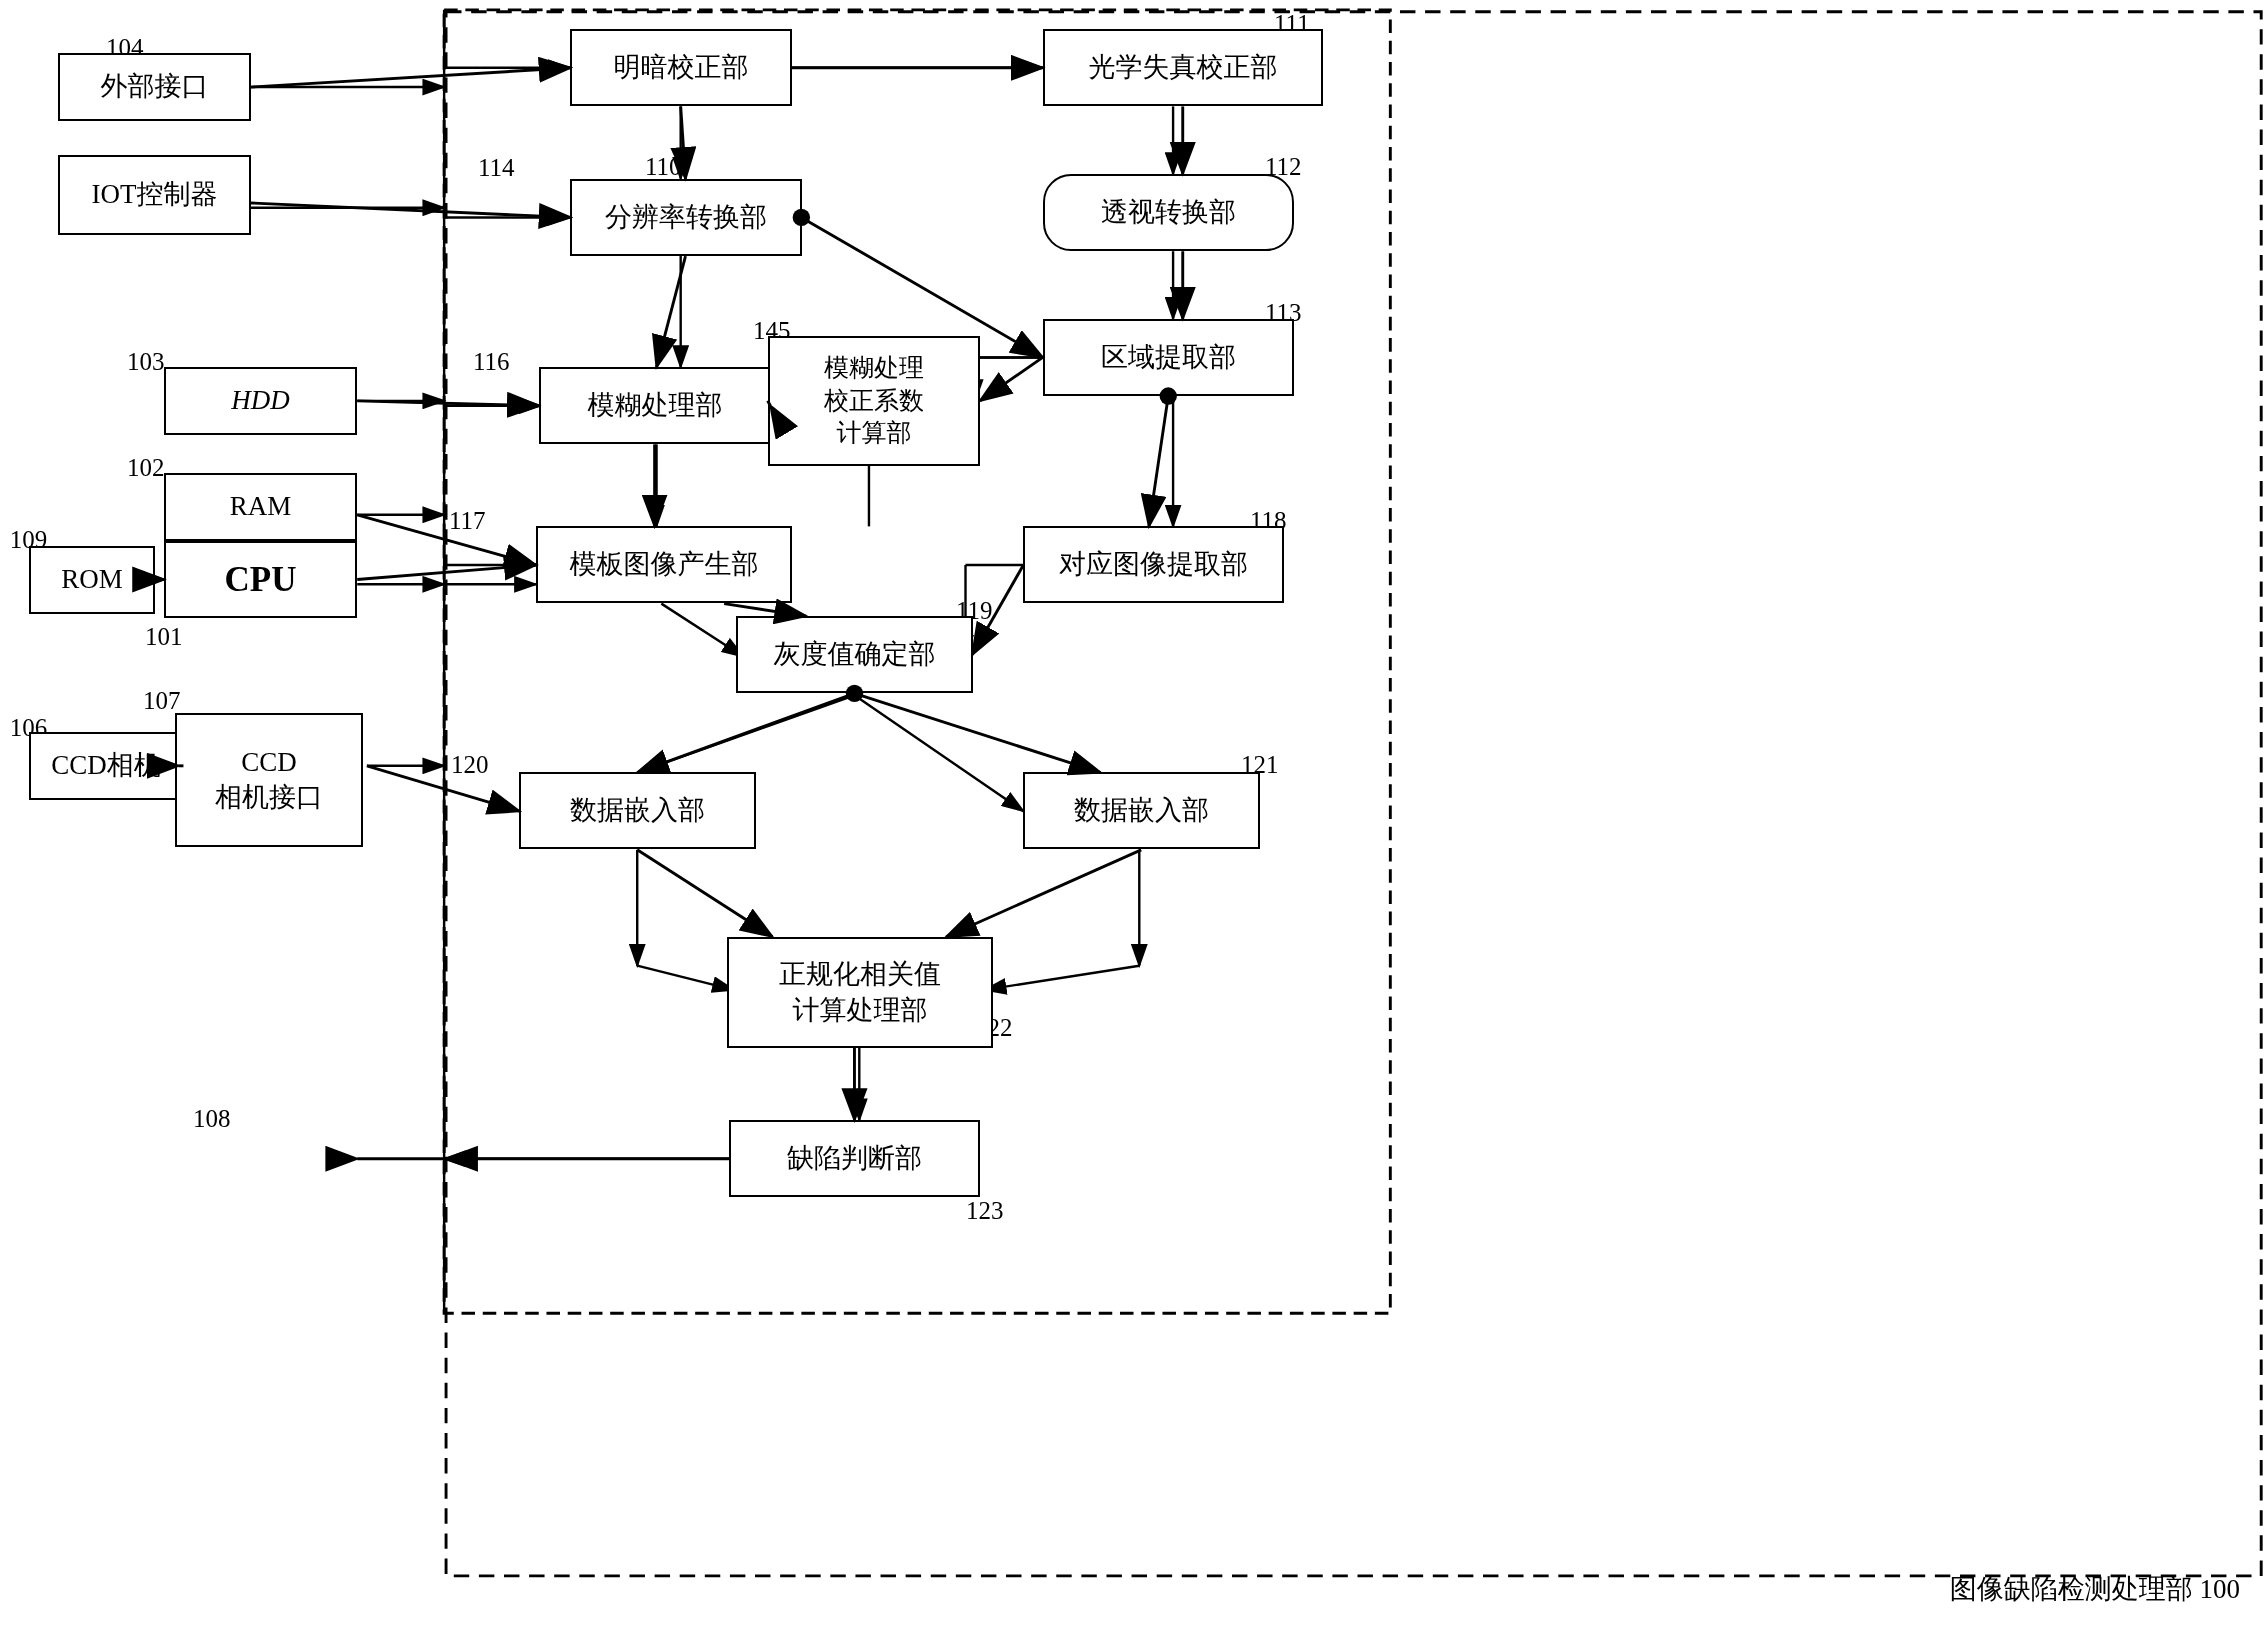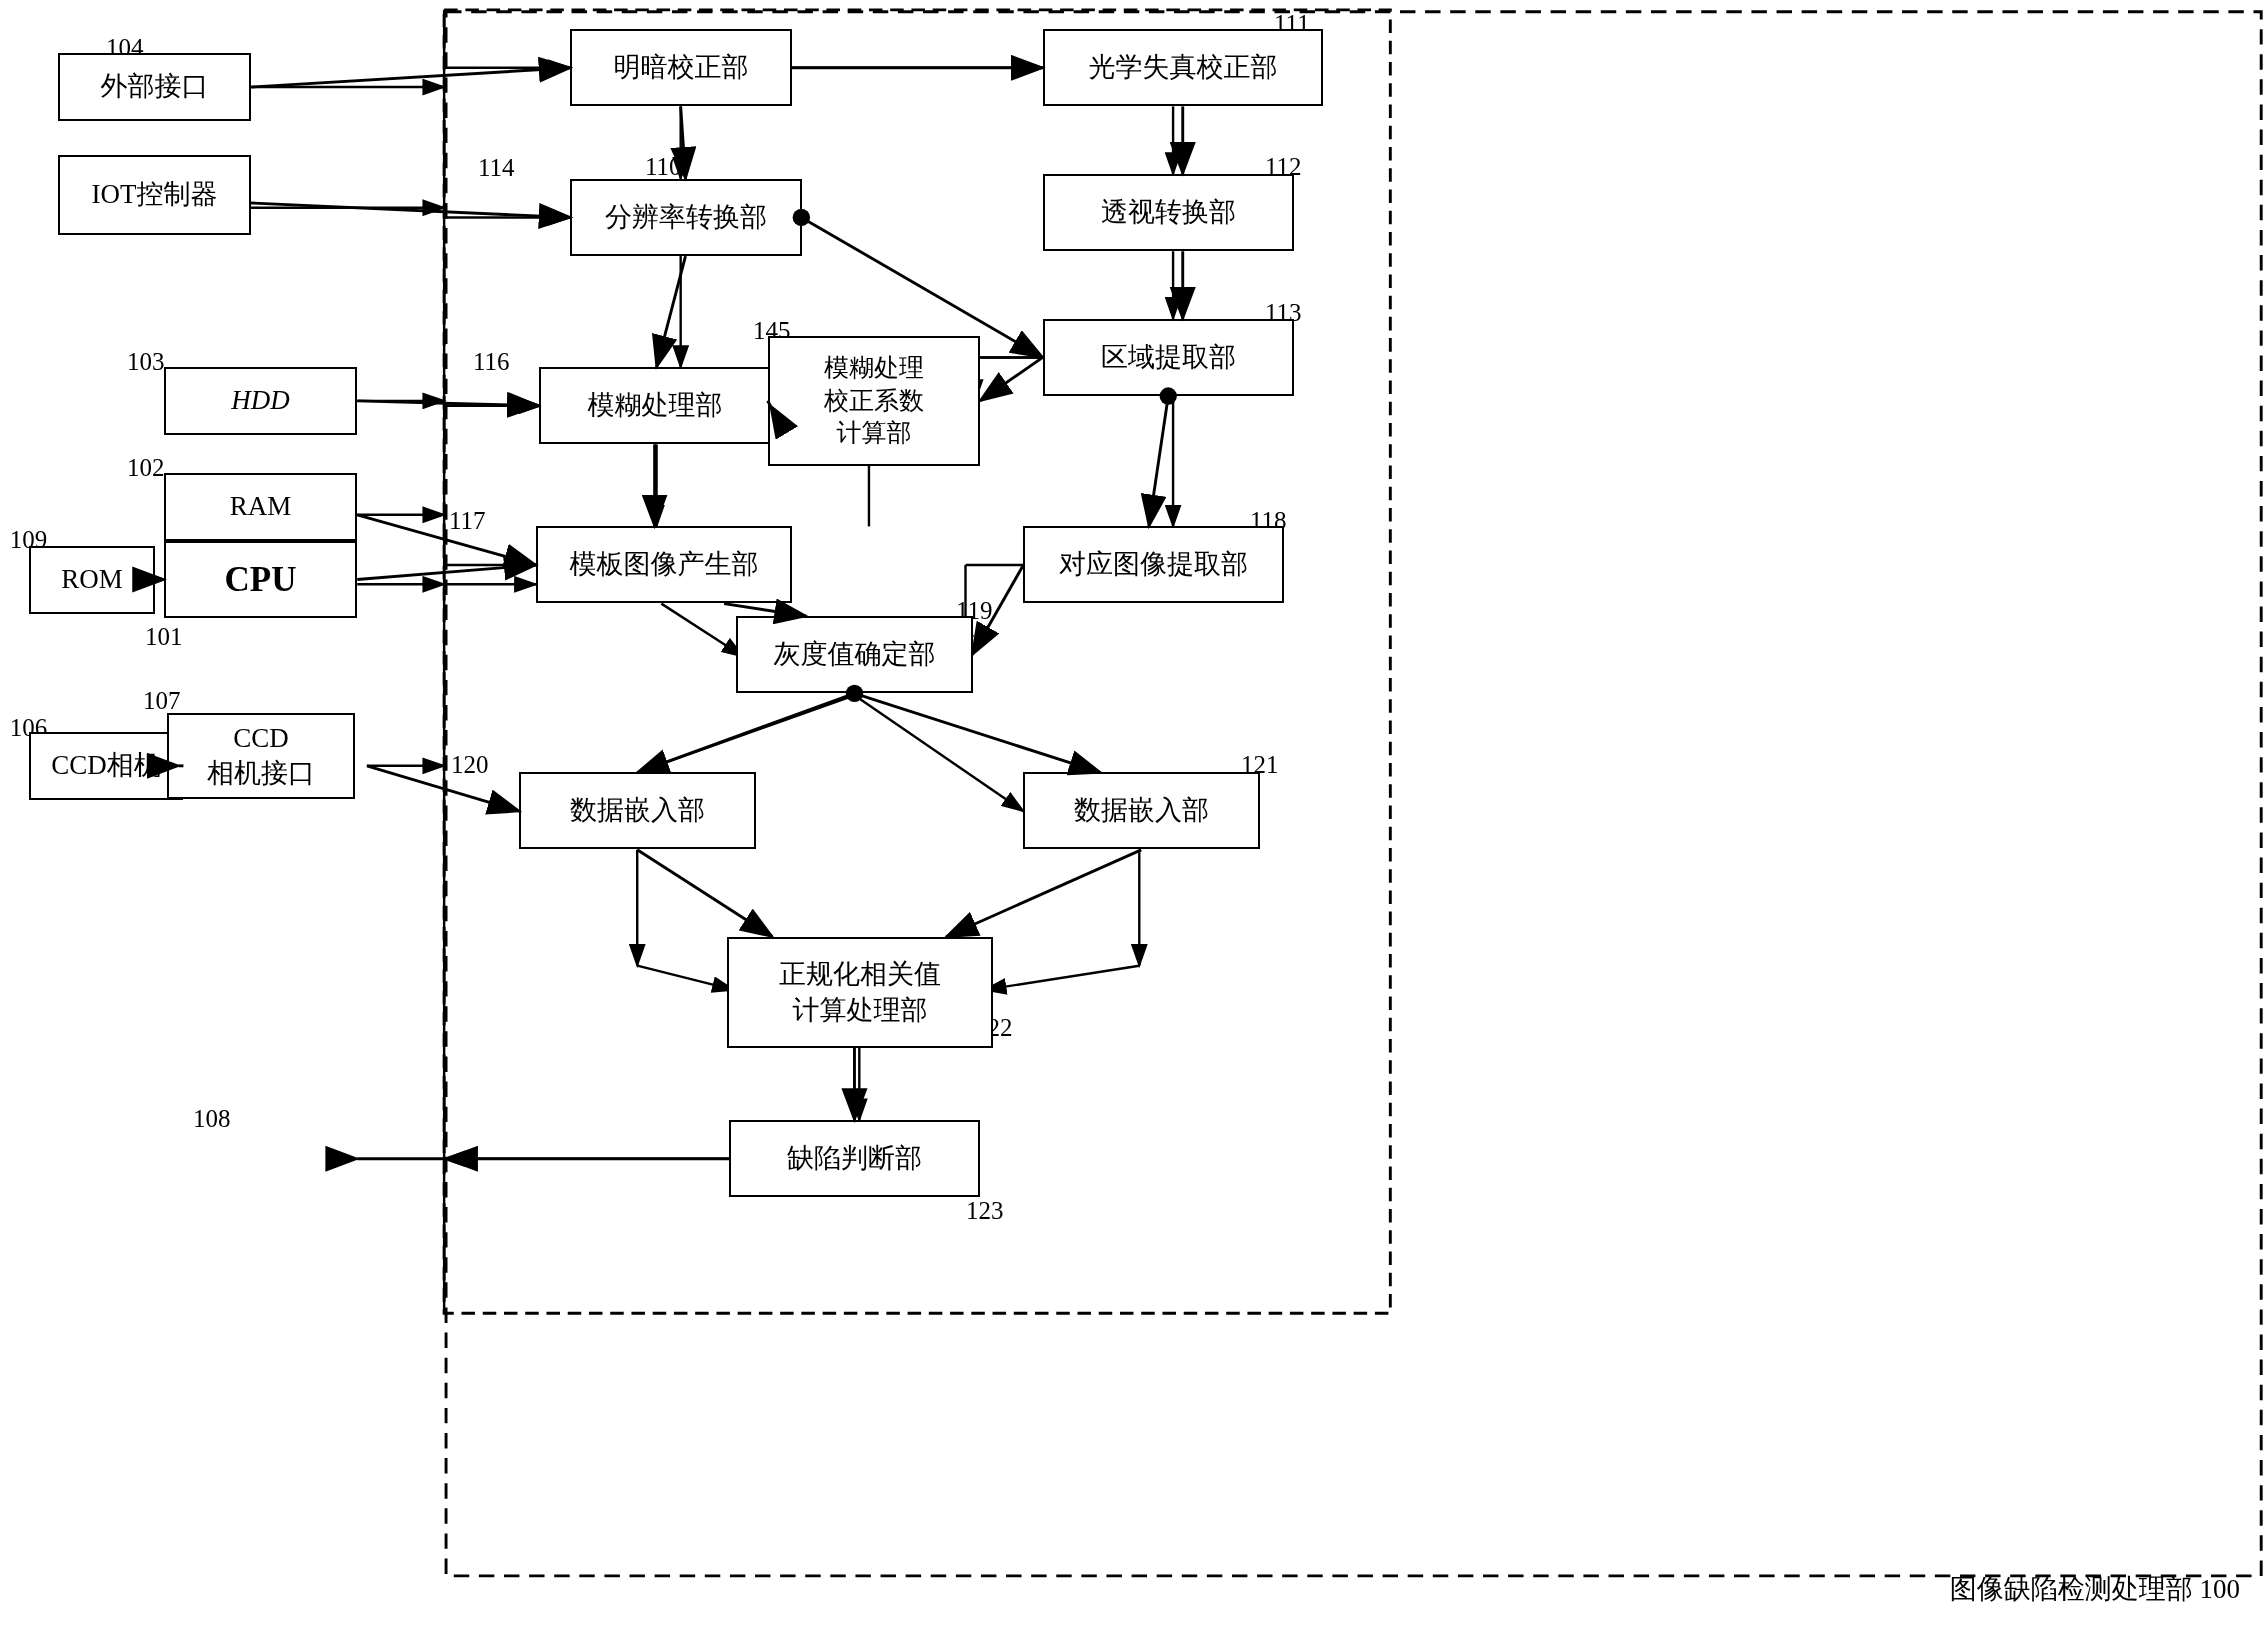--- a/index.html
+++ b/index.html
@@ -162,25 +162,25 @@
   <div class="label" style="left:975px;top:1014px;">122</div>
   <div class="label" style="left:966px;top:1197px;">123</div>
 
   <div class="box" style="left:58px;top:53px;width:193px;height:68px;">外部接口</div>
   <div class="box" style="left:58px;top:155px;width:193px;height:80px;">IOT控制器</div>
   <div class="box" style="left:164px;top:367px;width:193px;height:68px;font-style:italic;">HDD</div>
   <div class="box" style="left:164px;top:473px;width:193px;height:68px;">RAM</div>
   <div class="box" style="left:29px;top:546px;width:126px;height:68px;">ROM</div>
   <div class="box" style="left:164px;top:541px;width:193px;height:77px;font-size:35px;font-weight:bold;">CPU</div>
   <div class="box" style="left:29px;top:732px;width:154px;height:68px;">CCD相机</div>
-  <div class="box" style="left:167px;top:713px;width:188px;height:86px;">CCD<br>相机接口</div>
+  <div class="box" style="left:175px;top:713px;width:188px;height:134px;">CCD<br>相机接口</div>
 
   <div class="box" style="left:570px;top:29px;width:222px;height:77px;">明暗校正部</div>
   <div class="box" style="left:1043px;top:29px;width:280px;height:77px;">光学失真校正部</div>
-  <div class="box" style="left:1043px;top:174px;width:251px;height:77px;">透视转换部</div>
+  <div class="box" style="left:1043px;top:174px;width:251px;height:77px;border-radius:28px;">透视转换部</div>
   <div class="box" style="left:1043px;top:319px;width:251px;height:77px;">区域提取部</div>
   <div class="box" style="left:570px;top:179px;width:232px;height:77px;">分辨率转换部</div>
   <div class="box" style="left:539px;top:367px;width:232px;height:77px;">模糊处理部</div>
   <div class="box" style="left:768px;top:336px;width:212px;height:130px;font-size:25px;">模糊处理<br>校正系数<br>计算部</div>
   <div class="box" style="left:536px;top:526px;width:256px;height:77px;">模板图像产生部</div>
   <div class="box" style="left:1023px;top:526px;width:261px;height:77px;">对应图像提取部</div>
   <div class="box" style="left:736px;top:616px;width:237px;height:77px;">灰度值确定部</div>
   <div class="box" style="left:519px;top:772px;width:237px;height:77px;">数据嵌入部</div>
   <div class="box" style="left:1023px;top:772px;width:237px;height:77px;">数据嵌入部</div>
   <div class="box" style="left:727px;top:937px;width:266px;height:111px;">正规化相关值<br>计算处理部</div>

